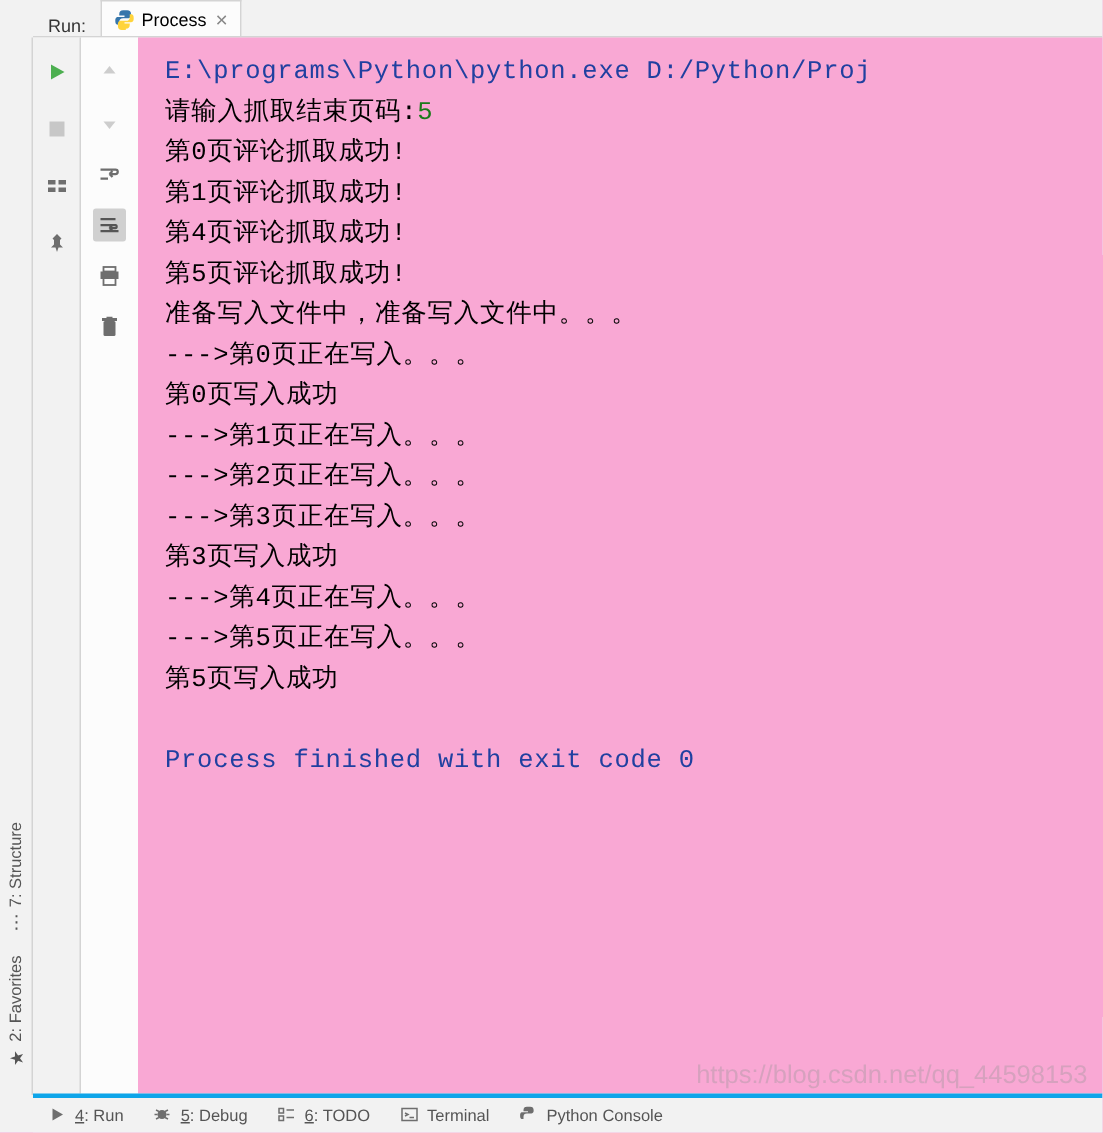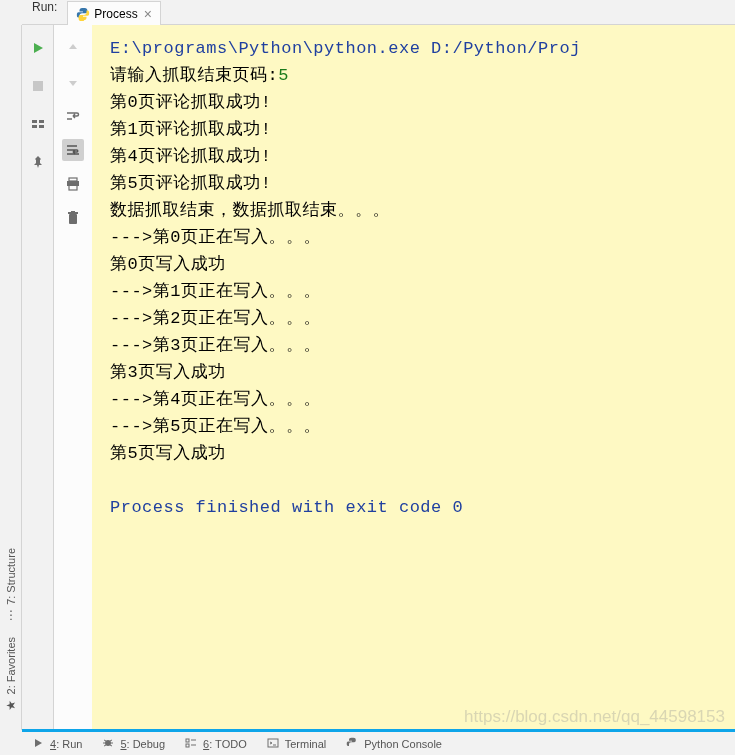--- a/index.html
+++ b/index.html
@@ -43,21 +43,21 @@
     }
     .top-bar {
       position: absolute;
       left: 22px;
       top: 0;
       right: 0;
       height: 25px;
       background: #f2f2f2;
       border-bottom: 1px solid #d4d4d4;
       display: flex;
-      align-items: flex-start;
+      align-items: flex-end;
       padding-left: 10px;
     }
     .run-label {
       font-size: 12px;
       color: #333;
       margin-right: 10px;
     }
     .file-tab {
       display: flex;
       align-items: center;
@@ -118,21 +118,21 @@
     .tool-btn.active {
       background: #d0d0d0;
       border-radius: 2px;
     }
     .console-area {
       position: absolute;
       left: 92px;
       top: 25px;
       right: 0;
       bottom: 25px;
-      background: #fef9c3;
+      background: #f9a8d4;
       font-family: "Consolas", "Courier New", monospace;
       font-size: 17px;
       line-height: 27px;
       padding: 10px 0 10px 18px;
       color: #000;
       letter-spacing: 0.5px;
       overflow: hidden;
     }
     .console-line { white-space: pre; }
     .cmd-line { color: #2040a0; }
@@ -260,21 +260,21 @@
   </div>
 </div>
 
 <div class="console-area">
   <div class="console-line cmd-line">E:\programs\Python\python.exe D:/Python/Proj</div>
   <div class="console-line"><span>请输入抓取结束页码:</span><span class="input-val">5</span></div>
   <div class="console-line">第0页评论抓取成功!</div>
   <div class="console-line">第1页评论抓取成功!</div>
   <div class="console-line">第4页评论抓取成功!</div>
   <div class="console-line">第5页评论抓取成功!</div>
-  <div class="console-line">数据抓取结束，数据抓取结束。。。</div>
+  <div class="console-line">准备写入文件中，准备写入文件中。。。</div>
   <div class="console-line">---&gt;第0页正在写入。。。</div>
   <div class="console-line">第0页写入成功</div>
   <div class="console-line">---&gt;第1页正在写入。。。</div>
   <div class="console-line">---&gt;第2页正在写入。。。</div>
   <div class="console-line">---&gt;第3页正在写入。。。</div>
   <div class="console-line">第3页写入成功</div>
   <div class="console-line">---&gt;第4页正在写入。。。</div>
   <div class="console-line">---&gt;第5页正在写入。。。</div>
   <div class="console-line">第5页写入成功</div>
   <div class="console-line">&nbsp;</div>

